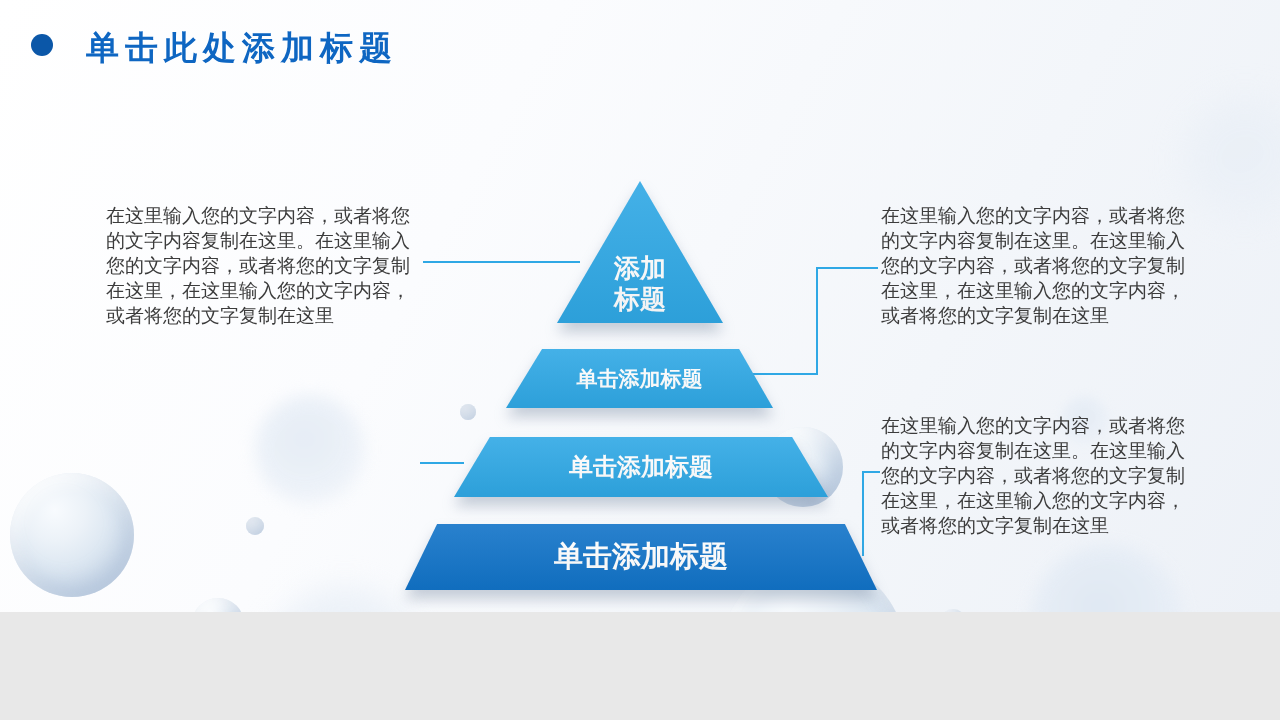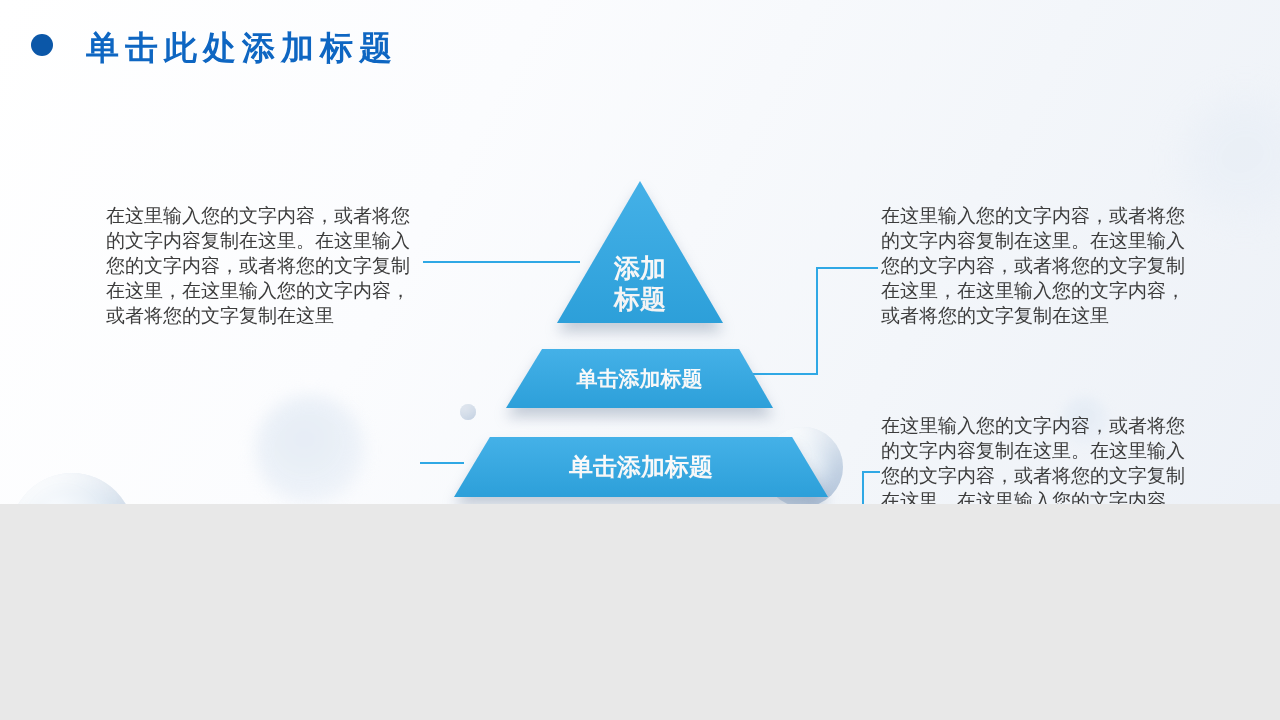--- a/index.html
+++ b/index.html
@@ -1,17 +1,17 @@
 <!DOCTYPE html>
 <html><head>
 <meta charset="utf-8">
 <style>
   html,body{margin:0;padding:0;background:#e8e8e8;}
   #slide{
-    position:relative;width:1280px;height:504px;overflow:hidden;
+    position:relative;width:1280px;height:612px;overflow:hidden;
     background:linear-gradient(118deg,#ffffff 0%,#fbfcfe 35%,#f3f6fa 70%,#edf1f7 100%);
     font-family:Liberation Serif, serif;
   }
   
   .bubble{position:absolute;border-radius:50%;z-index:1;}
   .glossy{
     background:radial-gradient(circle at 36% 30%,#f8fbfe 0%,#ecf2f8 26%,#dbe6f1 52%,#c9d8e9 78%,#d9e3f0 92%,#e2eaf4 100%);
     box-shadow:inset -8px -12px 20px rgba(150,172,200,.38),inset 5px 8px 16px rgba(255,255,255,.85);
   }
   .soft{background:radial-gradient(circle at 45% 40%,#dde7f2 0%,#e6edf6 55%,rgba(233,240,247,0) 100%);}

